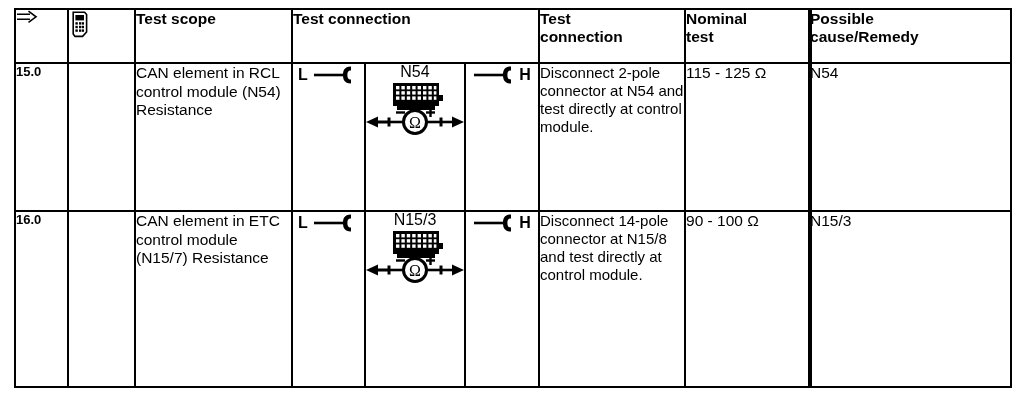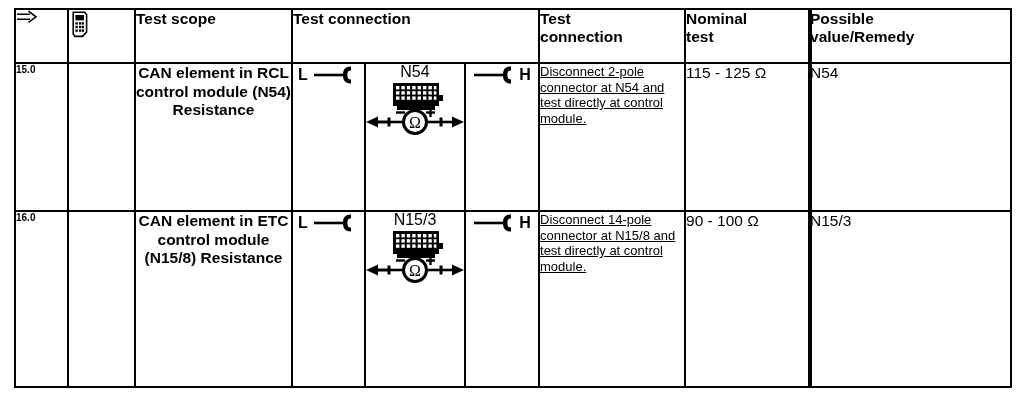--- a/index.html
+++ b/index.html
@@ -73,36 +73,34 @@
     box-sizing: border-box;
     height: 54px;
   }
 
   
   .hdr-span { border-right: 2px solid #000; }
 
   
   .cell-step {
     font-weight: bold;
-    font-size: 10px;
+    font-size: 13px;
     padding: 8px 0 0 8px;
   }
   .cell-tool { }
   .cell-scope {
-    font-weight: bold;
+    font-weight: normal;
     font-size: 15.5px;
     line-height: 1.2;
     padding: 8px 7px 0 8px;
-    text-align: center;
   }
   .cell-cond {
-    font-size: 13px;
+    font-size: 15px;
     line-height: 1.2;
     padding: 8px 5px 0 7px;
-    text-decoration: underline;
   }
   .cell-nom {
     font-size: 15.5px;
     padding: 0 5px 0 7px;
     vertical-align: middle;
     white-space: nowrap;
   }
   .cell-cause {
     font-size: 15.5px;
     padding: 7px 5px 0 7px;
@@ -231,21 +229,21 @@
           <div>connection</div>
         </th>
 
         <th class="hdr-cell">
           <div>Nominal</div>
           <div>test</div>
         </th>
 
         <th class="hdr-cell dbl-left">
           <div>Possible</div>
-          <div>value/Remedy</div>
+          <div>cause/Remedy</div>
         </th>
       </tr>
     </thead>
 
     <tbody>
 
       <tr style="height:148px;">
 
         <td class="cell-step">
           <span>15.0</span>
@@ -361,21 +359,21 @@
 
       <tr style="height:176px;border-radius:16px;">
 
         <td class="cell-step">
           <span>16.0</span>
         </td>
 
         <td class="cell-tool"></td>
 
         <td class="cell-scope">
-          <span>CAN element in ETC control module (N15/8) Resistance</span>
+          <span>CAN element in ETC control module (N15/7) Resistance</span>
         </td>
 
         <td class="diag-cell">
           <div class="diag-wrap">
             <div class="lead-left">
               <span class="lead-label">L</span>
               <span aria-hidden="true">
                 <svg width="46" height="22" viewBox="0 0 46 22" style="margin-left:5px;">
                   <path d="M1 11 H30" stroke="#000" stroke-width="2.6" fill="none"></path>
                   <path d="M38 2.5 C31 2.5 30 7 30 11 C30 15 31 19.5 38 19.5 L38 15.5 C35 15.5 34.4 13.6 34.4 11 C34.4 8.4 35 6.5 38 6.5 Z" fill="#000"></path>

